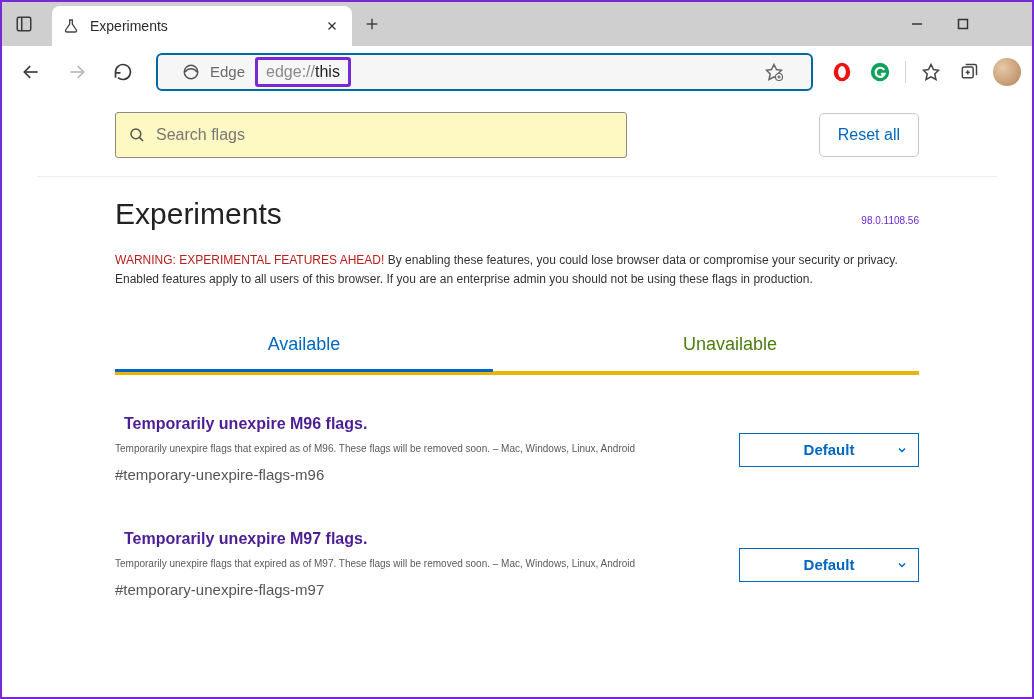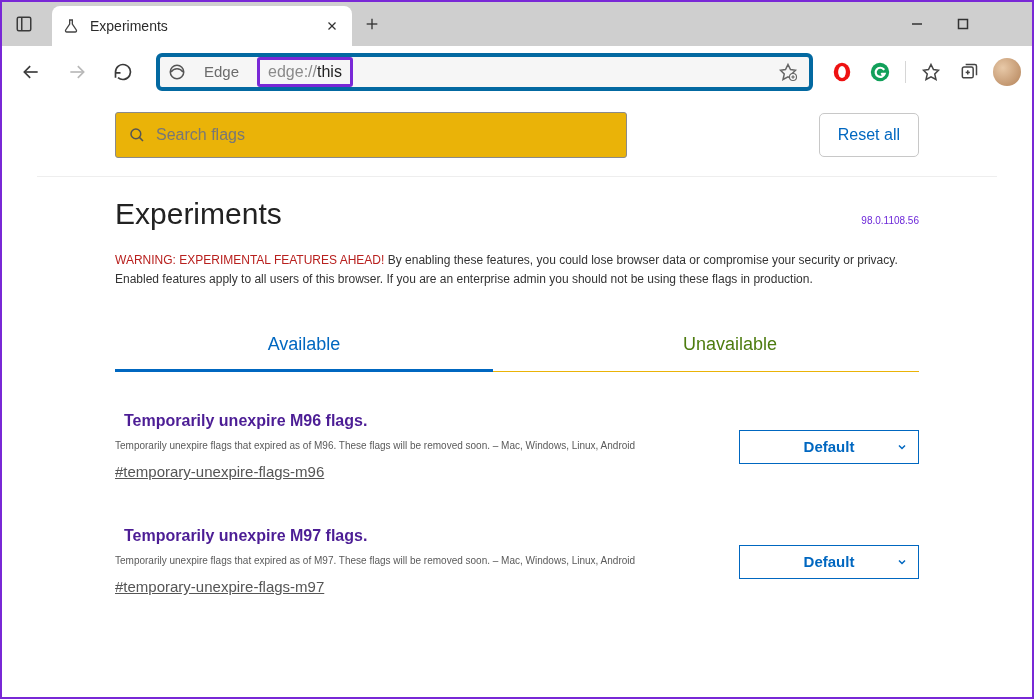--- a/index.html
+++ b/index.html
@@ -15,55 +15,55 @@
   .tab-title { flex: 1; font-size: 14px; color: #2b2b2b; }
   .tab-close { width: 20px; height: 20px; display: flex; align-items: center; justify-content: center; color: #333; }
   .plus { width: 40px; display: flex; align-items: center; justify-content: center; color: #3b3b3b; background:#cfcfcf; }
   .winctl { display: flex; }
   .winctl .sq-btn { width: 46px; }
 
   
   .toolbar { height: 52px; background: #fff; border-bottom: 1px solid #fff; display: flex; align-items: center; padding: 0 8px; gap: 4px; }
   .nav-btn { width: 42px; height: 42px; display: flex; align-items: center; justify-content: center; color: #3a3a3a; border-radius: 4px; }
   .nav-btn.disabled { color: #b8b8b8; }
-  .omnibox-wrap { flex: 1; display: flex; align-items: center; background: #f6f6f6; border: 4px solid #0369a1; border-radius: 6px; height: 38px; margin: 0 8px; padding: 0 8px; gap: 18px; }
+  .omnibox-wrap { flex: 1; display: flex; align-items: center; background: #f6f6f6; border: 2px solid #0369a1; border-radius: 6px; height: 38px; margin: 0 8px; padding: 0 24px; gap: 10px; }
   .edge-logo { width: 18px; height: 18px; display: flex; align-items: center; justify-content: center; }
   .edge-label { font-size: 15px; color: #6b6b6b; }
   .url-box { border: 3px solid #7928d6; border-radius: 3px; padding: 3px 8px; font-size: 16px; color: #222; }
   .url-box .dim { color: #8a8a8a; }
   .spacer { flex: 1; }
   .omni-icon { width: 26px; height: 26px; display: flex; align-items: center; justify-content: center; color: #555; }
   .toolbar-icon { width: 34px; height: 34px; display: flex; align-items: center; justify-content: center; color: #444; }
   .vdiv { width: 1px; height: 22px; background: #d6d6d6; margin: 0 4px; }
   .avatar { width: 28px; height: 28px; border-radius: 50%; background: radial-gradient(circle at 35% 35%, #e8c9a8, #b38258); display: flex; align-items: center; justify-content: center; }
 
   
   .content-scroll { flex: 1; overflow: hidden; background: #fff; }
   .content-inner { max-width: 960px; margin: 0 auto; padding: 10px 0 0 0; }
   .flags-top-row { display: flex; align-items: center; padding: 4px 78px 18px 78px; gap: 20px; }
-  .search-flags { flex: 0 0 512px; height: 46px; background: #eab308; border: 1px solid #8a8a8a; border-radius: 3px; display: flex; align-items: center; padding: 0 12px; gap: 10px; color: #555; }
+  .search-flags { flex: 0 0 512px; height: 46px; background: #fef9c3; border: 1px solid #8a8a8a; border-radius: 3px; display: flex; align-items: center; padding: 0 12px; gap: 10px; color: #555; }
   .search-flags input { flex: 1; border: none; background: transparent; font-size: 16px; color: #333; outline: none; }
   .search-flags input::placeholder { color: #777; }
   .reset-btn { margin-left: auto; height: 44px; padding: 16px 18px; border: 1px solid #c8c8c8; border-radius: 5px; background: #fff; color: #0067c0; font-size: 16px; display: flex; align-items: center; }
   .hr-light { height: 1px; background: #eee; margin: 0; }
   .page { padding: 20px 78px 0 78px; }
   .h1 { font-size: 30px; color: #222; font-weight: 400; }
   .title-row { display: flex; align-items: baseline; }
   .ver { margin-left: auto; font-size: 10px; color: #6d28d9; }
   .warn-block { margin-top: 20px; font-size: 12px; color: #333; line-height: 1.55; }
   .warn-red { color: #b8201e; }
-  .tabs { margin-top: 34px; display: flex; border-bottom: 1px solid #eab308; gap: 48px; }
+  .tabs { margin-top: 34px; display: flex; border-bottom: 4px solid #eab308; gap: 48px; }
   .tabf { flex: 1; text-align: center; font-size: 18px; padding: 12px 0 14px 0; color: #4d7c0f; }
   .tabf.active { color: #0067c0; border-bottom: 3px solid #0067c0; margin-bottom: -1px; }
   .flag-list { padding-top: 40px; }
   .flag-item { display: flex; gap: 30px; margin-bottom: 46px; }
   .flag-text { flex: 1; }
   .flag-title { font-size: 16px; font-weight: 600; color: #4c1d95; margin-bottom: 8px; margin-left: 9px; }
   .flag-desc { font-size: 10px; color: #5a5a5a; line-height: 1.5; margin-bottom: 10px; }
-  .flag-anchor { font-size: 15px; color: #555; text-decoration: underline; }
+  .flag-anchor { font-size: 15px; color: #555; }
   .flag-ctrl { width: 180px; display: flex; align-items: center; }
   .flag-select { width: 180px; height: 34px; border: 1px solid #0067c0; color: #0067c0; background: #fff; display: flex; align-items: center; justify-content: center; position: relative; font-size: 15px; font-weight: bold; }
   .flag-select .chev { position: absolute; right: 10px; color: #0067c0; }
 
   svg { display: block; }
 </style>
 </head>
 <body>
 
 <div class="titlebar">

